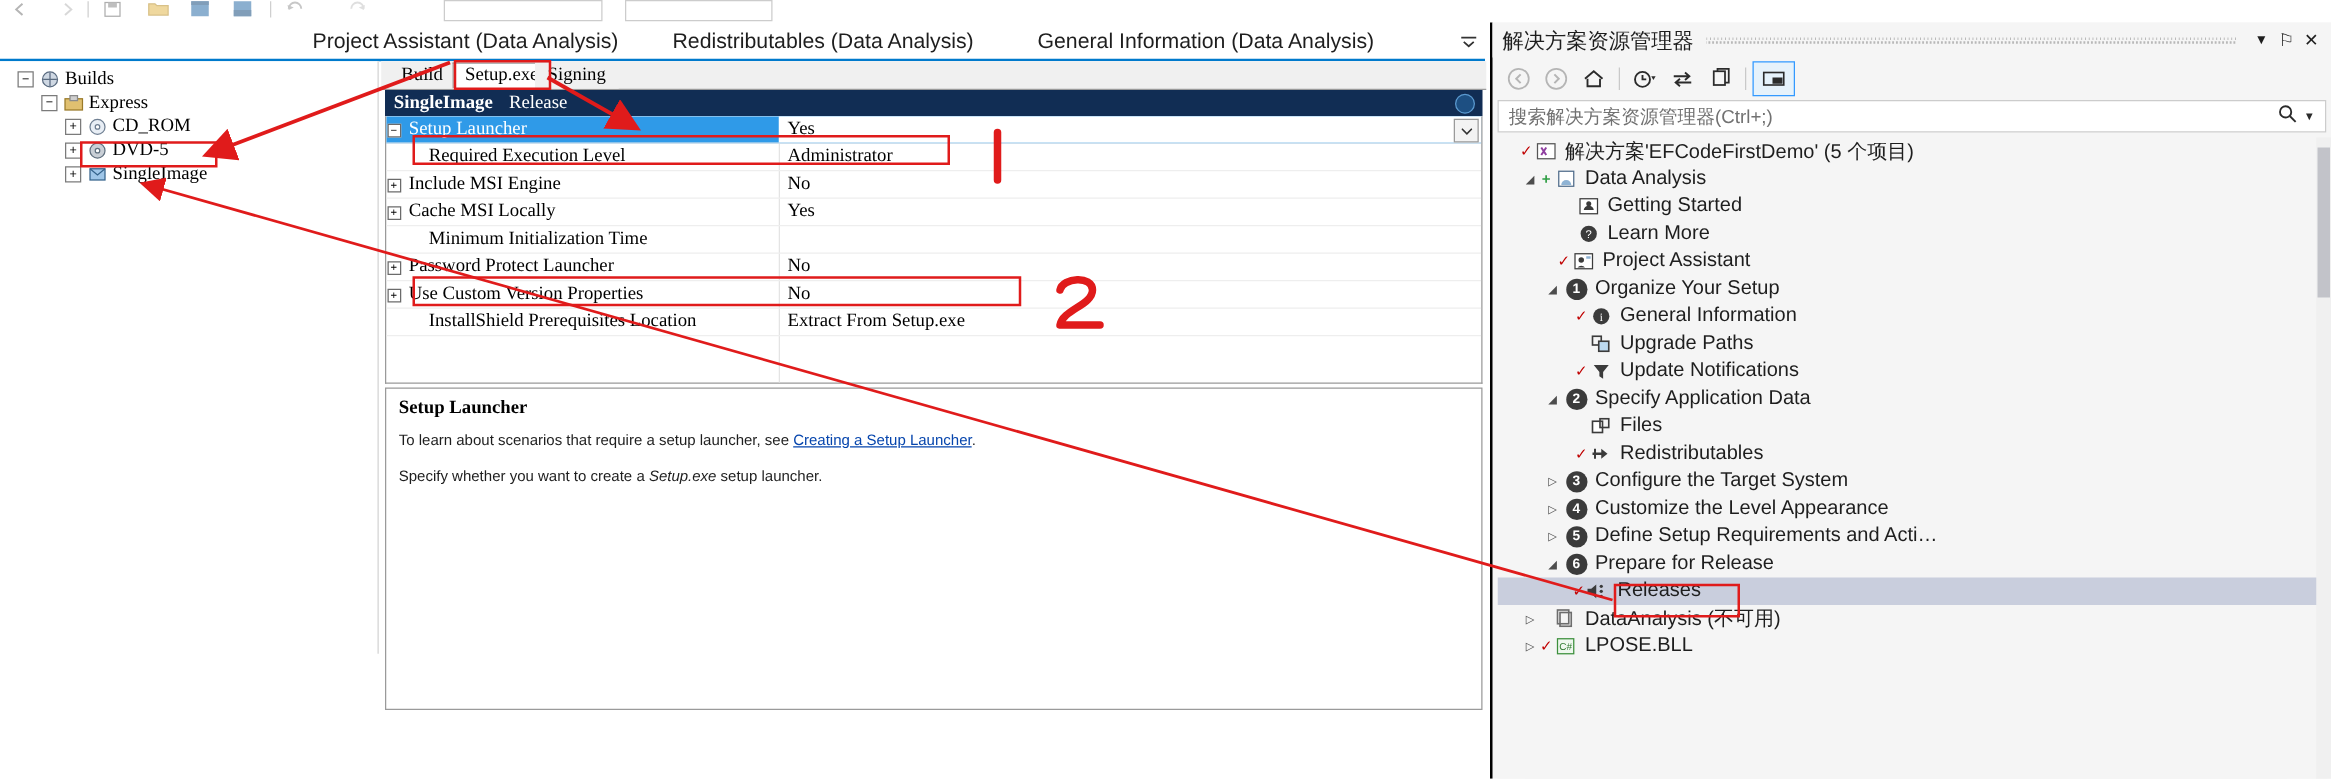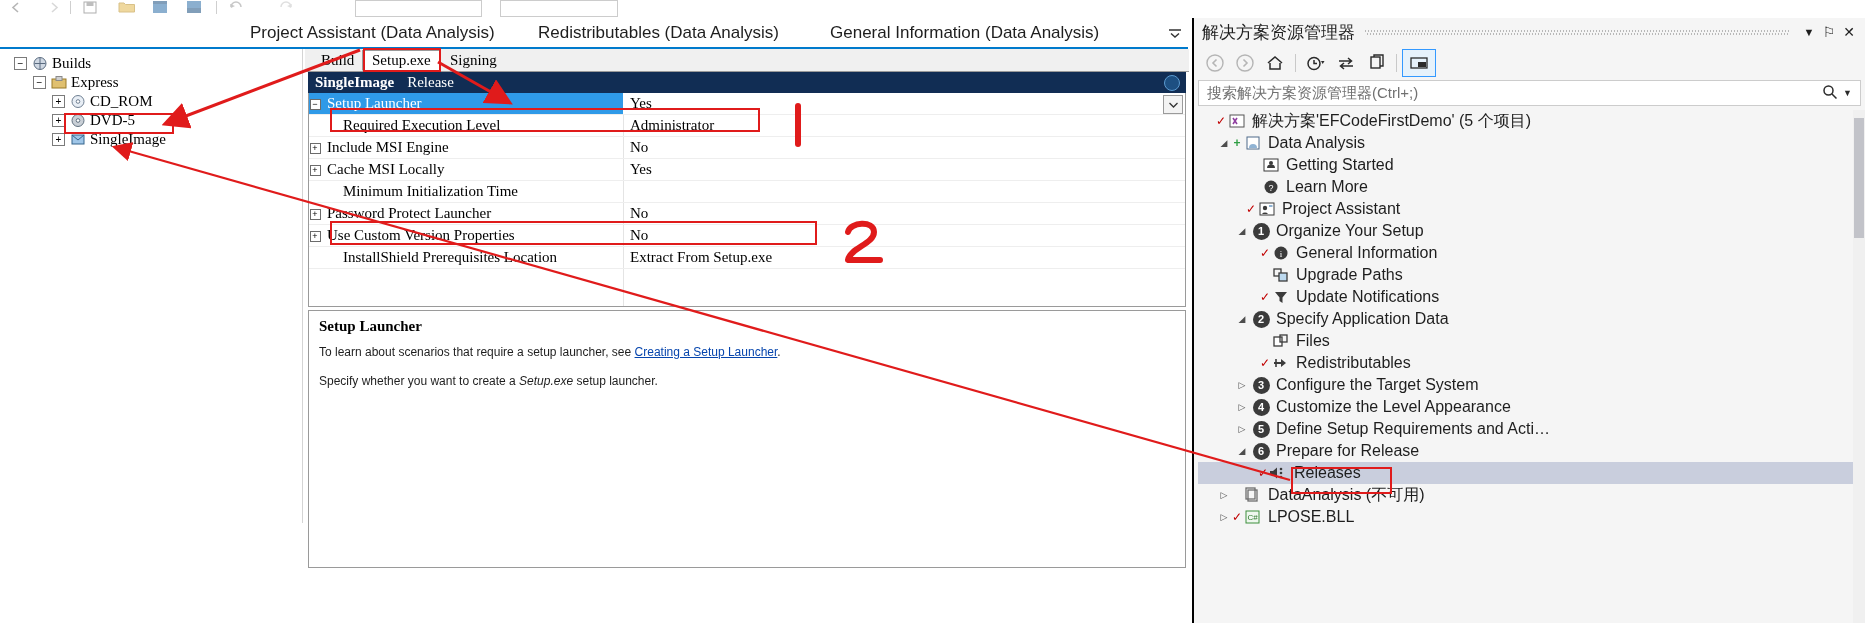--- a/index.html
+++ b/index.html
@@ -254,21 +254,21 @@
 
   <div class="centerpane">
 
     <div class="inner-tabs">
       <div class="itab" style="left:6px;">
         <span>Build</span>
       </div>
       <div class="itab sel" style="left:57px;">
         <span>Setup.exe</span>
       </div>
-      <div class="itab" style="left:135px;">
+      <div class="itab" style="left:123px;">
         <span>Signing</span>
       </div>
     </div>
 
     <div class="grid-header">
       <b>SingleImage</b>
       <span>Release</span>
       <span class="gh-icon"></span>
     </div>
 

